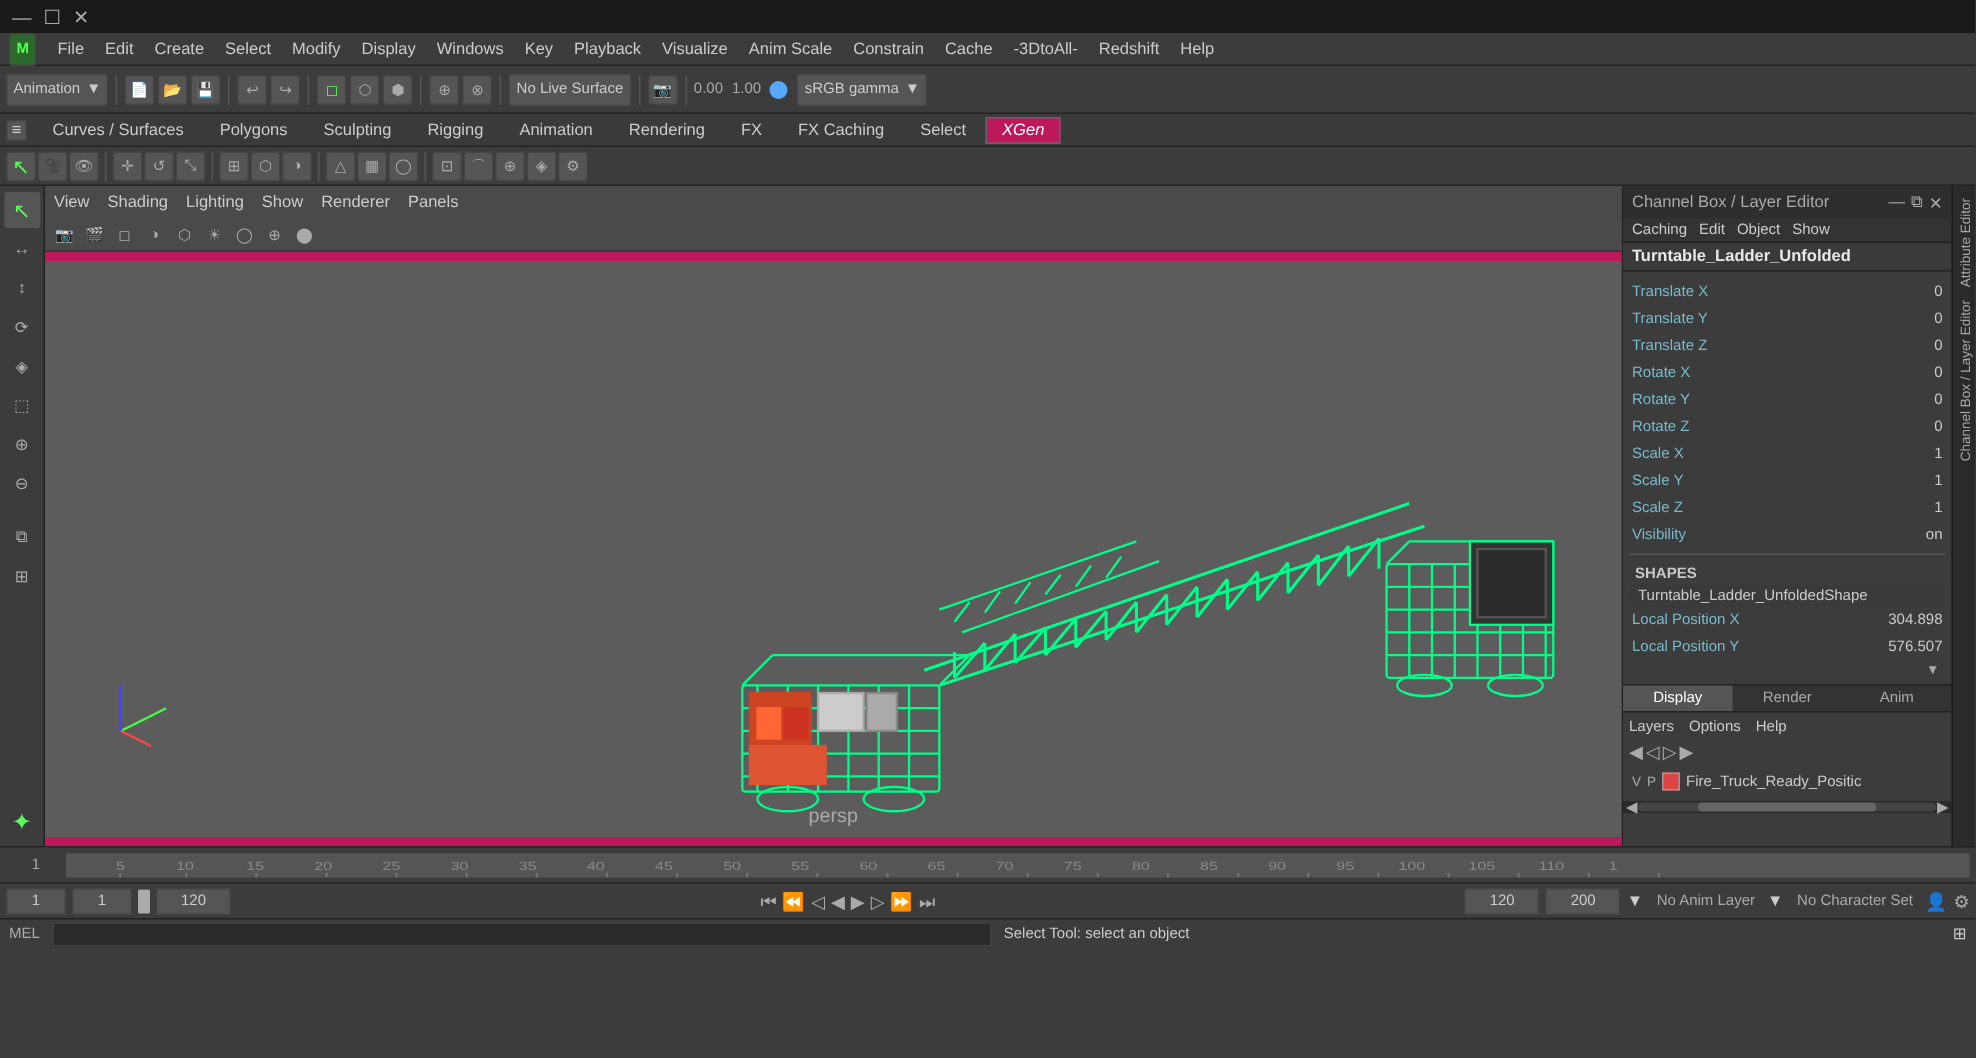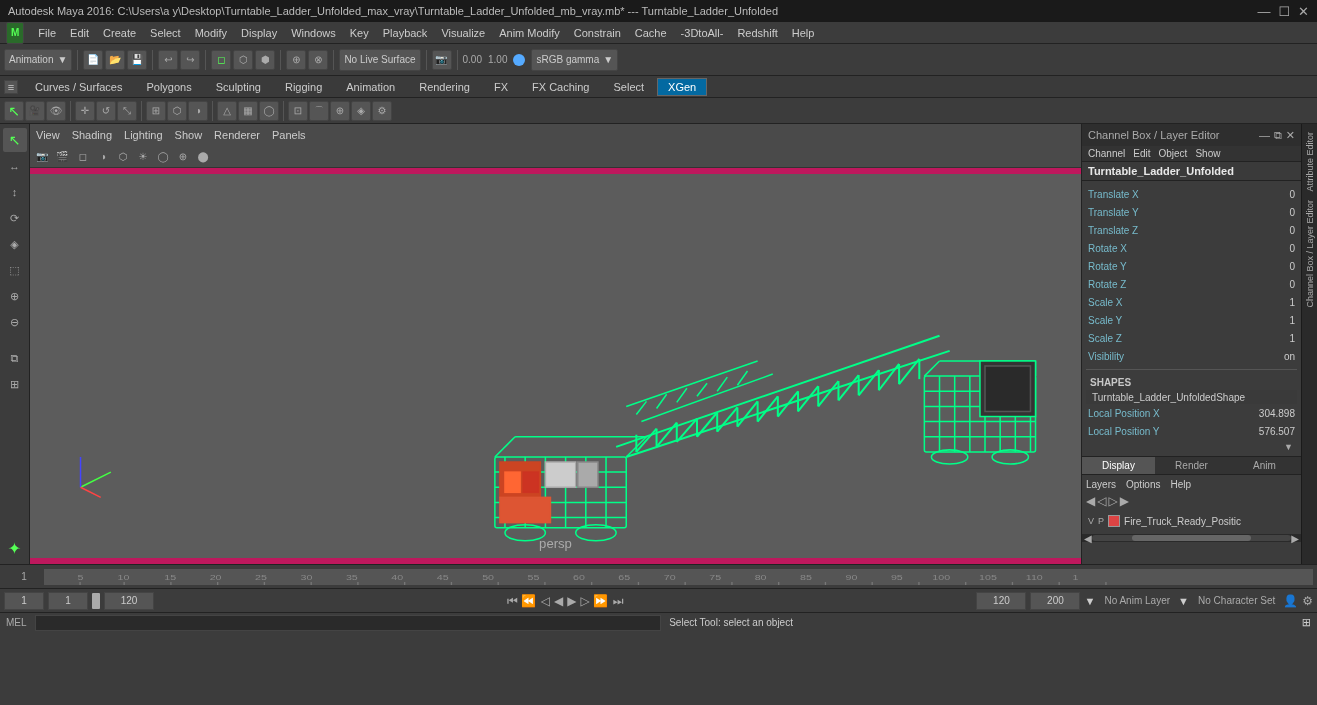--- a/index.html
+++ b/index.html
@@ -79,23 +79,24 @@
       border-bottom: 1px solid #222;
     }
     .tab-item {
       padding: 2px 10px;
       font-size: 11px;
       color: #ccc;
       cursor: pointer;
       border: 1px solid transparent;
     }
     .tab-item.active {
-      background: #0369a1;
+      background: #be185d;
       border-color: #666;
       color: #fff;
+      font-style: italic;
     }
 
     
     #toolbar2 {
       background: #3c3c3c;
       height: 26px;
       display: flex;
       align-items: center;
       padding: 0 4px;
       gap: 1px;
@@ -333,41 +334,40 @@
       padding: 4px 0;
     }
 
     
     .tab-xgen { background: #5a7a5a; color: #cfc; border: 1px solid #6a8a6a; }
   </style>
 </head>
 <body>
 
 <div id="titlebar">
-  <span>Autodesk Maya 2016: C:\Users\a y\Desktop\Turntable_Ladder_Unfolded_max_vray\Turntable_Ladder_Unfolded_mb_vray.mb* --- Turntable_Ladder_Unfolded</span>
   <div id="titlebar-controls">
     <span>—</span>
     <span>☐</span>
     <span>✕</span>
   </div>
 </div>
 
 <div id="menubar">
   <div class="toolbar-item" style="background:#2a6a2a;color:#5f5;font-weight:bold;font-size:10px;padding:2px 4px;">M</div>
   <span>File</span>
   <span>Edit</span>
   <span>Create</span>
   <span>Select</span>
   <span>Modify</span>
   <span>Display</span>
   <span>Windows</span>
   <span>Key</span>
   <span>Playback</span>
   <span>Visualize</span>
-  <span>Anim Modify</span>
+  <span>Anim Scale</span>
   <span>Constrain</span>
   <span>Cache</span>
   <span>-3DtoAll-</span>
   <span>Redshift</span>
   <span>Help</span>
 </div>
 
 <div id="toolbar-area">
   <div class="toolbar-dropdown">
     <span>Animation</span>
@@ -611,21 +611,21 @@
     <div id="right-panel-header">
       <span>Channel Box / Layer Editor</span>
       <div style="display:flex;gap:4px;">
         <span>—</span>
         <span>⧉</span>
         <span>✕</span>
       </div>
     </div>
 
     <div style="display:flex;gap:8px;padding:2px 6px;background:#333;border-bottom:1px solid #222;">
-      <span style="font-size:10px;color:#ccc;">Channel</span>
+      <span style="font-size:10px;color:#ccc;">Caching</span>
       <span style="font-size:10px;color:#ccc;">Edit</span>
       <span style="font-size:10px;color:#ccc;">Object</span>
       <span style="font-size:10px;color:#ccc;">Show</span>
     </div>
 
     <div style="padding:3px 6px;background:#3a3a3a;border-bottom:1px solid #222;">
       <span style="font-size:11px;color:#e8e8e8;font-weight:bold;">Turntable_Ladder_Unfolded</span>
     </div>
 
     <div id="channel-box" style="flex:none;">

